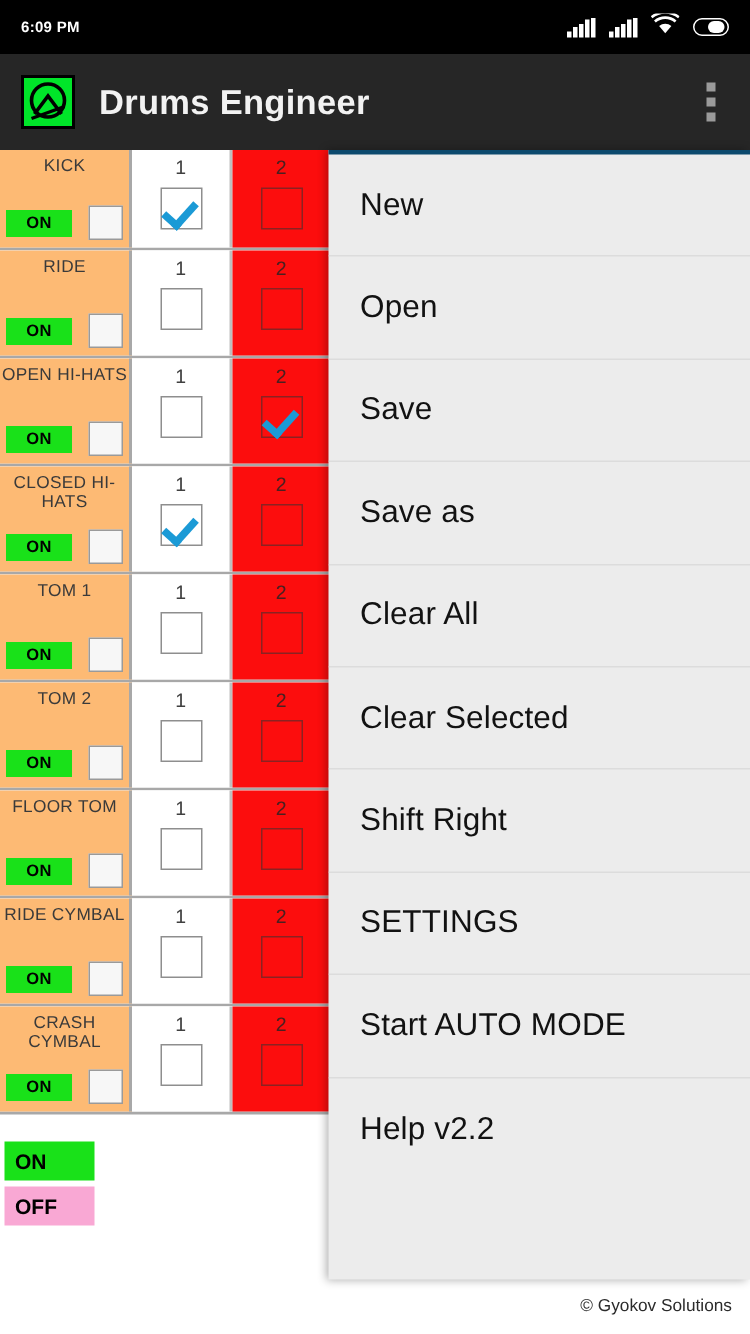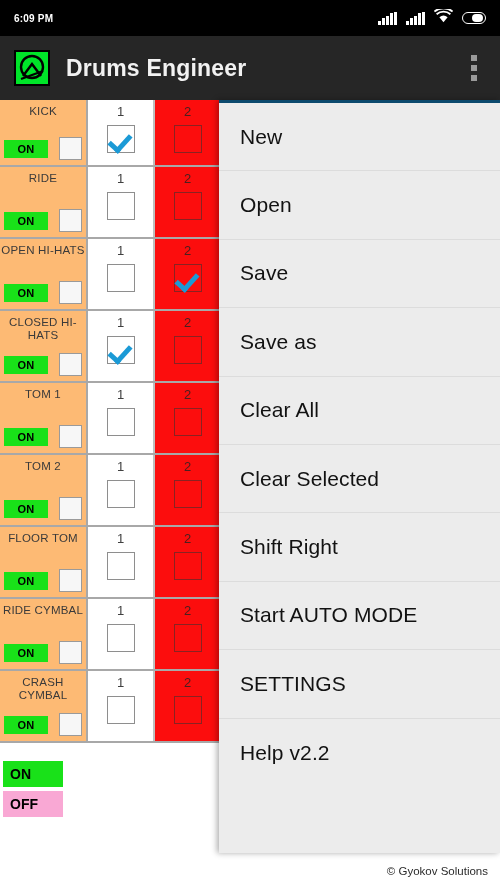--- a/index.html
+++ b/index.html
@@ -349,17 +349,17 @@
   </div>
 
   <div class="menu">
       <div class="menuitem">New</div>
       <div class="menuitem">Open</div>
       <div class="menuitem">Save</div>
       <div class="menuitem">Save as</div>
       <div class="menuitem">Clear All</div>
       <div class="menuitem">Clear Selected</div>
       <div class="menuitem">Shift Right</div>
+      <div class="menuitem">SETTINGS</div>
       <div class="menuitem">Start AUTO MODE</div>
-      <div class="menuitem">SETTINGS</div>
       <div class="menuitem">Help v2.2</div>
     </div>
 </div>
 
 </body></html>

